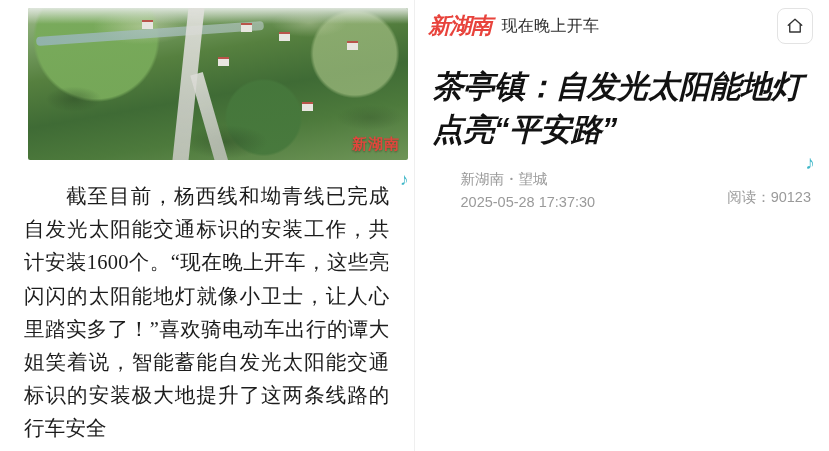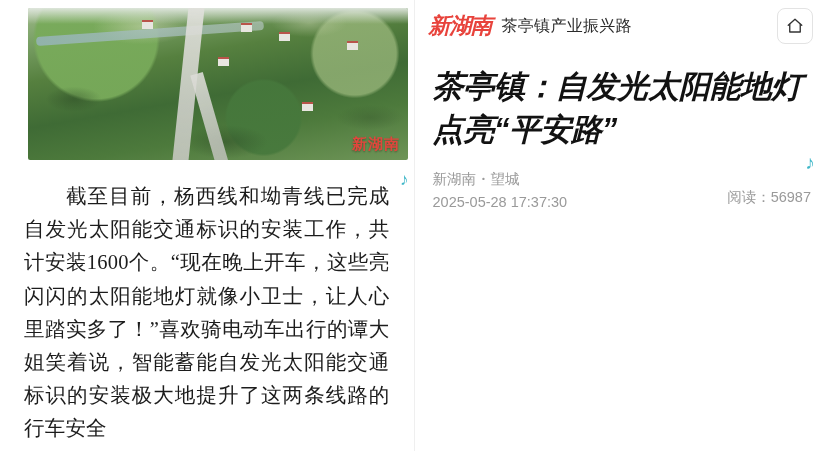--- a/index.html
+++ b/index.html
@@ -209,20 +209,21 @@
   .meta {
     margin: 16px 18px 0 18px;
     display: flex;
     align-items: flex-start;
   }
   .meta-left {
     flex: 1 1 auto;
     color: #9a9a9a;
     font-size: 14.5px;
     line-height: 1.6;
+    margin-left: 28px;
   }
   .meta-right {
     color: #9a9a9a;
     font-size: 14.5px;
     padding-top: 20px;
     white-space: nowrap;
   }
   .right-body {
     margin: 18px 18px 0 18px;
     font-size: 20.5px;
@@ -267,37 +268,37 @@
 
     <div class="left-body"><span class="indent"></span><span>截至目前，杨西线和坳青线已完成自发光太阳能交通标识的安装工作，共计安装1600个。“现在晚上开车，这些亮闪闪的太阳能地灯就像小卫士，让人心里踏实多了！”喜欢骑电动车出行的谭大姐笑着说，智能蓄能自发光太阳能交通标识的安装极大地提升了这两条线路的行车安全</span></div>
 
     <div class="note-left">♪</div>
   </div>
 
   <div class="right-col">
 
     <div class="topbar">
       <div class="brand-logo">新湖南</div>
-      <div class="brand-sub">茶亭镇产业振兴路</div>
+      <div class="brand-sub">现在晚上开车</div>
       <div class="topbar-spacer"></div>
       <div class="home-btn">
         <svg width="18" height="18" viewBox="0 0 24 24" fill="none" stroke="#333" stroke-width="1.8" stroke-linecap="round" stroke-linejoin="round">
           <path d="M3 11l9-8 9 8"></path>
           <path d="M5 10v10h14V10"></path>
         </svg>
       </div>
     </div>
 
     <div class="headline">茶亭镇：自发光太阳能地灯点亮“平安路”</div>
 
     <div class="meta">
       <div class="meta-left">
         <div>新湖南・望城</div>
         <div>2025-05-28 17:37:30</div>
       </div>
-      <div class="meta-right">阅读：56987</div>
+      <div class="meta-right">阅读：90123</div>
     </div>
 
 
     <div class="note-right">♪</div>
   </div>
 
 </div>
 
 </body></html>

